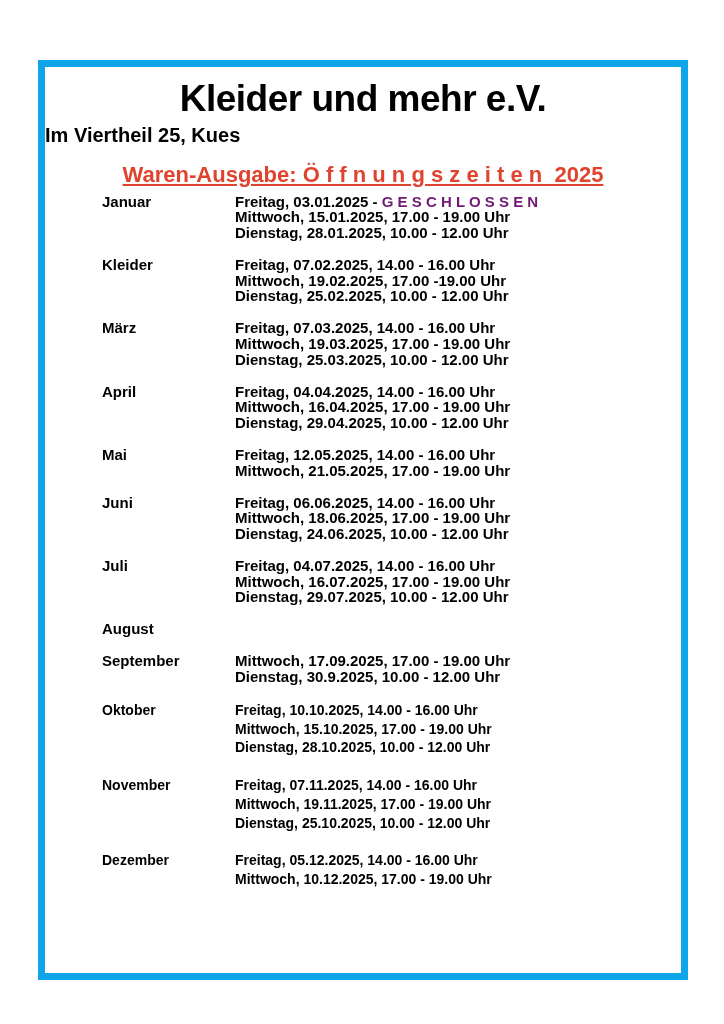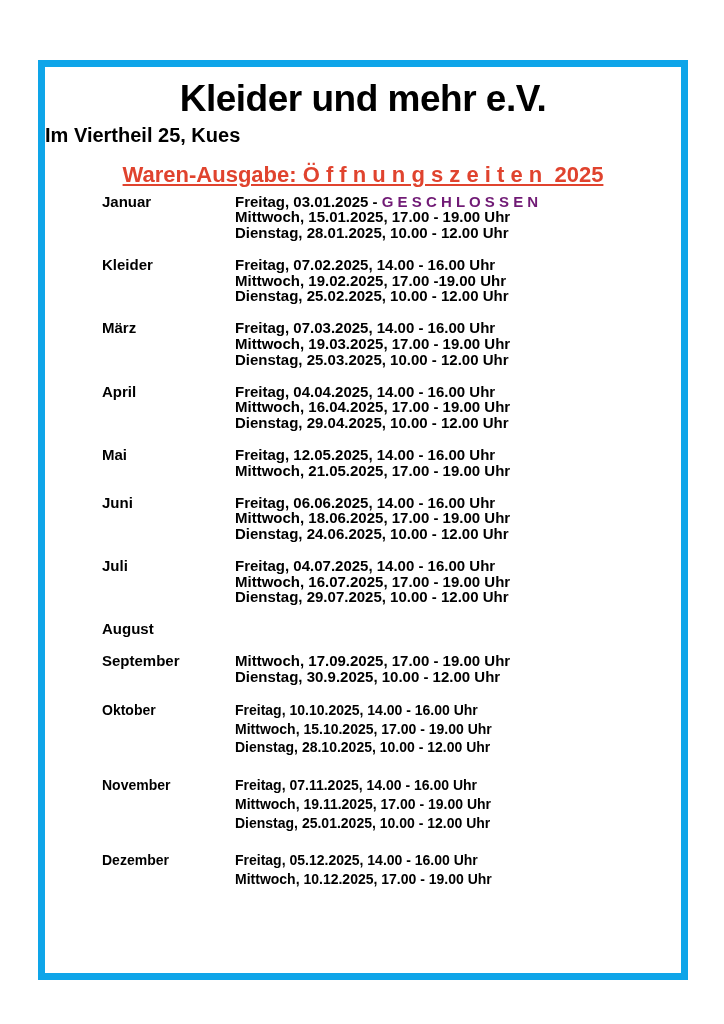--- a/index.html
+++ b/index.html
@@ -157,21 +157,21 @@
           <div class="schedule-line">Freitag, 10.10.2025, 14.00 - 16.00 Uhr</div>
           <div class="schedule-line">Mittwoch, 15.10.2025, 17.00 - 19.00 Uhr</div>
           <div class="schedule-line">Dienstag, 28.10.2025, 10.00 - 12.00 Uhr</div>
         </div>
       </div>
       <div class="month-row large">
         <div class="label">November</div>
         <div class="lines">
           <div class="schedule-line">Freitag, 07.11.2025, 14.00 - 16.00 Uhr</div>
           <div class="schedule-line">Mittwoch, 19.11.2025, 17.00 - 19.00 Uhr</div>
-          <div class="schedule-line">Dienstag, 25.01.2025, 10.00 - 12.00 Uhr</div>
+          <div class="schedule-line">Dienstag, 25.10.2025, 10.00 - 12.00 Uhr</div>
         </div>
       </div>
       <div class="month-row large">
         <div class="label">Dezember</div>
         <div class="lines">
           <div class="schedule-line">Freitag, 05.12.2025, 14.00 - 16.00 Uhr</div>
           <div class="schedule-line">Mittwoch, 10.12.2025, 17.00 - 19.00 Uhr</div>
         </div>
       </div>
     </div>

